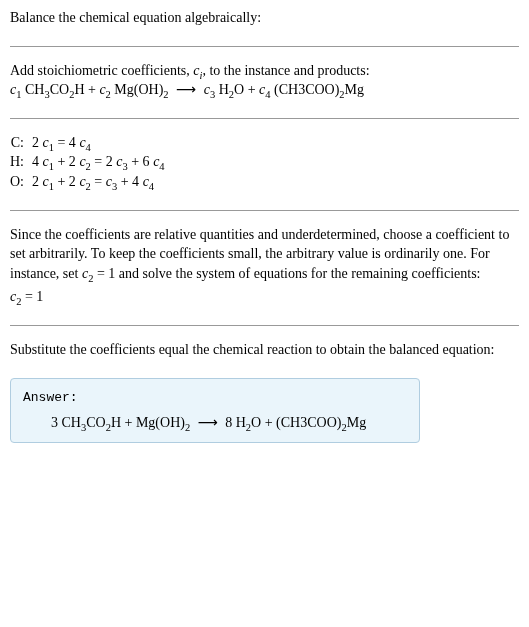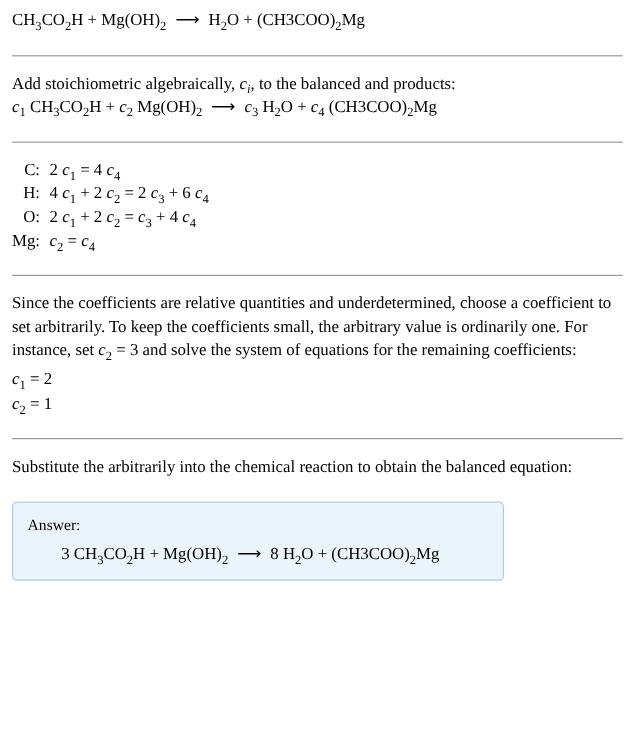--- a/index.html
+++ b/index.html
@@ -65,45 +65,42 @@
       background: #eaf5fb;
       border: 1px solid #b0cde0;
       border-radius: 4px;
       padding: 10px 12px;
       width: 410px;
       margin-top: 6px;
     }
     .answer-label {
       font-size: 13px;
       margin-bottom: 6px;
+      font-family: Liberation Mono, monospace;
     }
     .answer-eq {
       padding-left: 28px;
     }
     .arrow {
       display: inline-block;
       margin: 0 4px;
     }
   </style>
 </head>
 <body>
 
 <div class="section">
-  <div>
-    <span>CH</span><span class="sub">3</span><span>CO</span><span class="sub">2</span><span>H + Mg(OH)</span><span class="sub">2</span>
-    <span class="arrow">⟶</span>
-    <span>H</span><span class="sub">2</span><span>O + (CH3COO)</span><span class="sub">2</span><span>Mg</span>
-  </div>
+  <div>Balance the chemical equation algebraically:</div>
 </div>
 
 <hr>
 
 <div class="section">
   <div>
-    <span>Add stoichiometric algebraically, </span><span class="ital">c</span><span class="subi">i</span><span>, to the balanced and products:</span>
+    <span>Add stoichiometric coefficients, </span><span class="ital">c</span><span class="subi">i</span><span>, to the instance and products:</span>
   </div>
   <div>
     <span class="ital">c</span><span class="sub">1</span><span> CH</span><span class="sub">3</span><span>CO</span><span class="sub">2</span><span>H + </span><span class="ital">c</span><span class="sub">2</span><span> Mg(OH)</span><span class="sub">2</span>
     <span class="arrow">⟶</span>
     <span class="ital">c</span><span class="sub">3</span><span> H</span><span class="sub">2</span><span>O + </span><span class="ital">c</span><span class="sub">4</span><span> (CH3COO)</span><span class="sub">2</span><span>Mg</span>
   </div>
 </div>
 
 <hr>
 
@@ -114,43 +111,38 @@
       <div class="eq-val"><span>2 </span><span class="ital">c</span><span class="sub">1</span><span> = 4 </span><span class="ital">c</span><span class="sub">4</span></div>
     </div>
     <div class="eq-row">
       <div class="eq-label">H:</div>
       <div class="eq-val"><span>4 </span><span class="ital">c</span><span class="sub">1</span><span> + 2 </span><span class="ital">c</span><span class="sub">2</span><span> = 2 </span><span class="ital">c</span><span class="sub">3</span><span> + 6 </span><span class="ital">c</span><span class="sub">4</span></div>
     </div>
     <div class="eq-row">
       <div class="eq-label">O:</div>
       <div class="eq-val"><span>2 </span><span class="ital">c</span><span class="sub">1</span><span> + 2 </span><span class="ital">c</span><span class="sub">2</span><span> = </span><span class="ital">c</span><span class="sub">3</span><span> + 4 </span><span class="ital">c</span><span class="sub">4</span></div>
     </div>
-    <div class="eq-row">
-      <div class="eq-label">Mg:</div>
-      <div class="eq-val"><span class="ital">c</span><span class="sub">2</span><span> = </span><span class="ital">c</span><span class="sub">4</span></div>
-    </div>
   </div>
 </div>
 
 <hr>
 
 <div class="section">
   <div>
-    <span>Since the coefficients are relative quantities and underdetermined, choose a coefficient to set arbitrarily. To keep the coefficients small, the arbitrary value is ordinarily one. For instance, set </span><span class="ital">c</span><span class="sub">2</span><span> = 3 and solve the system of equations for the remaining coefficients:</span>
+    <span>Since the coefficients are relative quantities and underdetermined, choose a coefficient to set arbitrarily. To keep the coefficients small, the arbitrary value is ordinarily one. For instance, set </span><span class="ital">c</span><span class="sub">2</span><span> = 1 and solve the system of equations for the remaining coefficients:</span>
   </div>
   <div class="coeffs">
-    <div><span class="ital">c</span><span class="sub">1</span><span> = 2</span></div>
     <div><span class="ital">c</span><span class="sub">2</span><span> = 1</span></div>
   </div>
 </div>
 
 <hr>
 
 <div class="section">
-  <div>Substitute the arbitrarily into the chemical reaction to obtain the balanced equation:</div>
+  <div>Substitute the coefficients equal the chemical reaction to obtain the balanced equation:</div>
 </div>
 
 <div class="answer-box">
   <div class="answer-label">Answer:</div>
   <div class="answer-eq">
     <span>3 CH</span><span class="sub">3</span><span>CO</span><span class="sub">2</span><span>H + Mg(OH)</span><span class="sub">2</span>
     <span class="arrow">⟶</span>
     <span>8 H</span><span class="sub">2</span><span>O + (CH3COO)</span><span class="sub">2</span><span>Mg</span>
   </div>
 </div>

